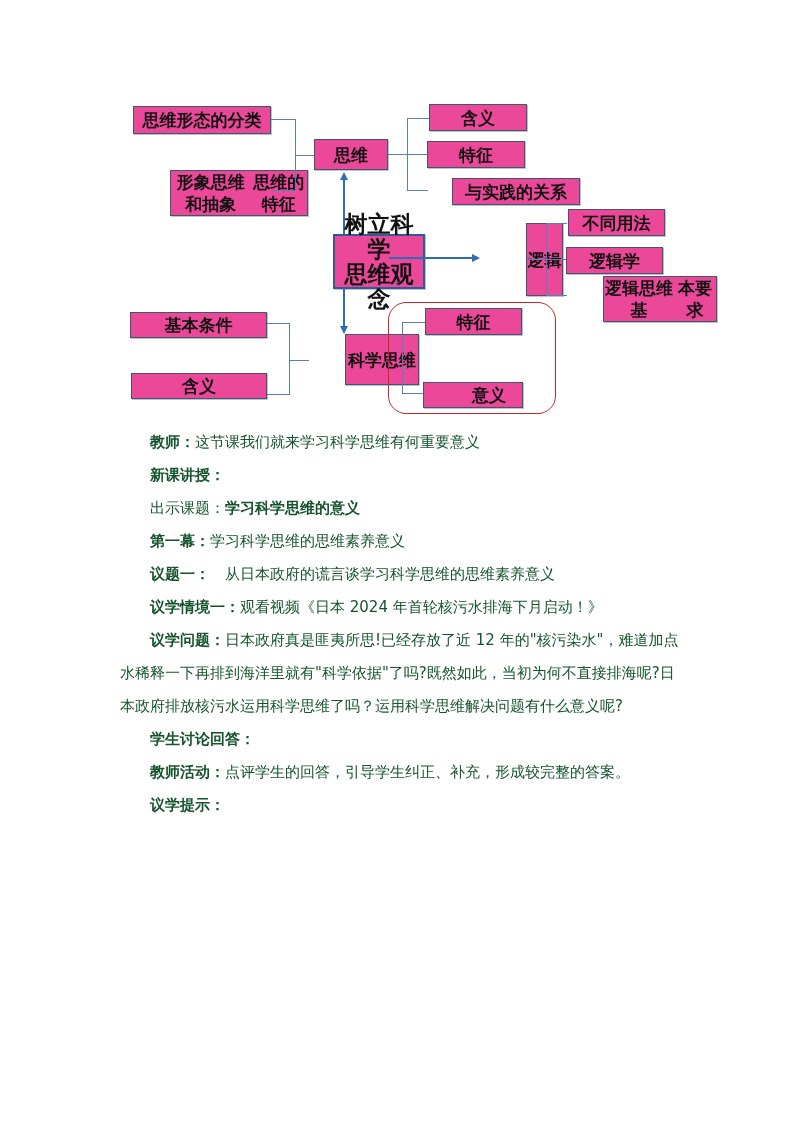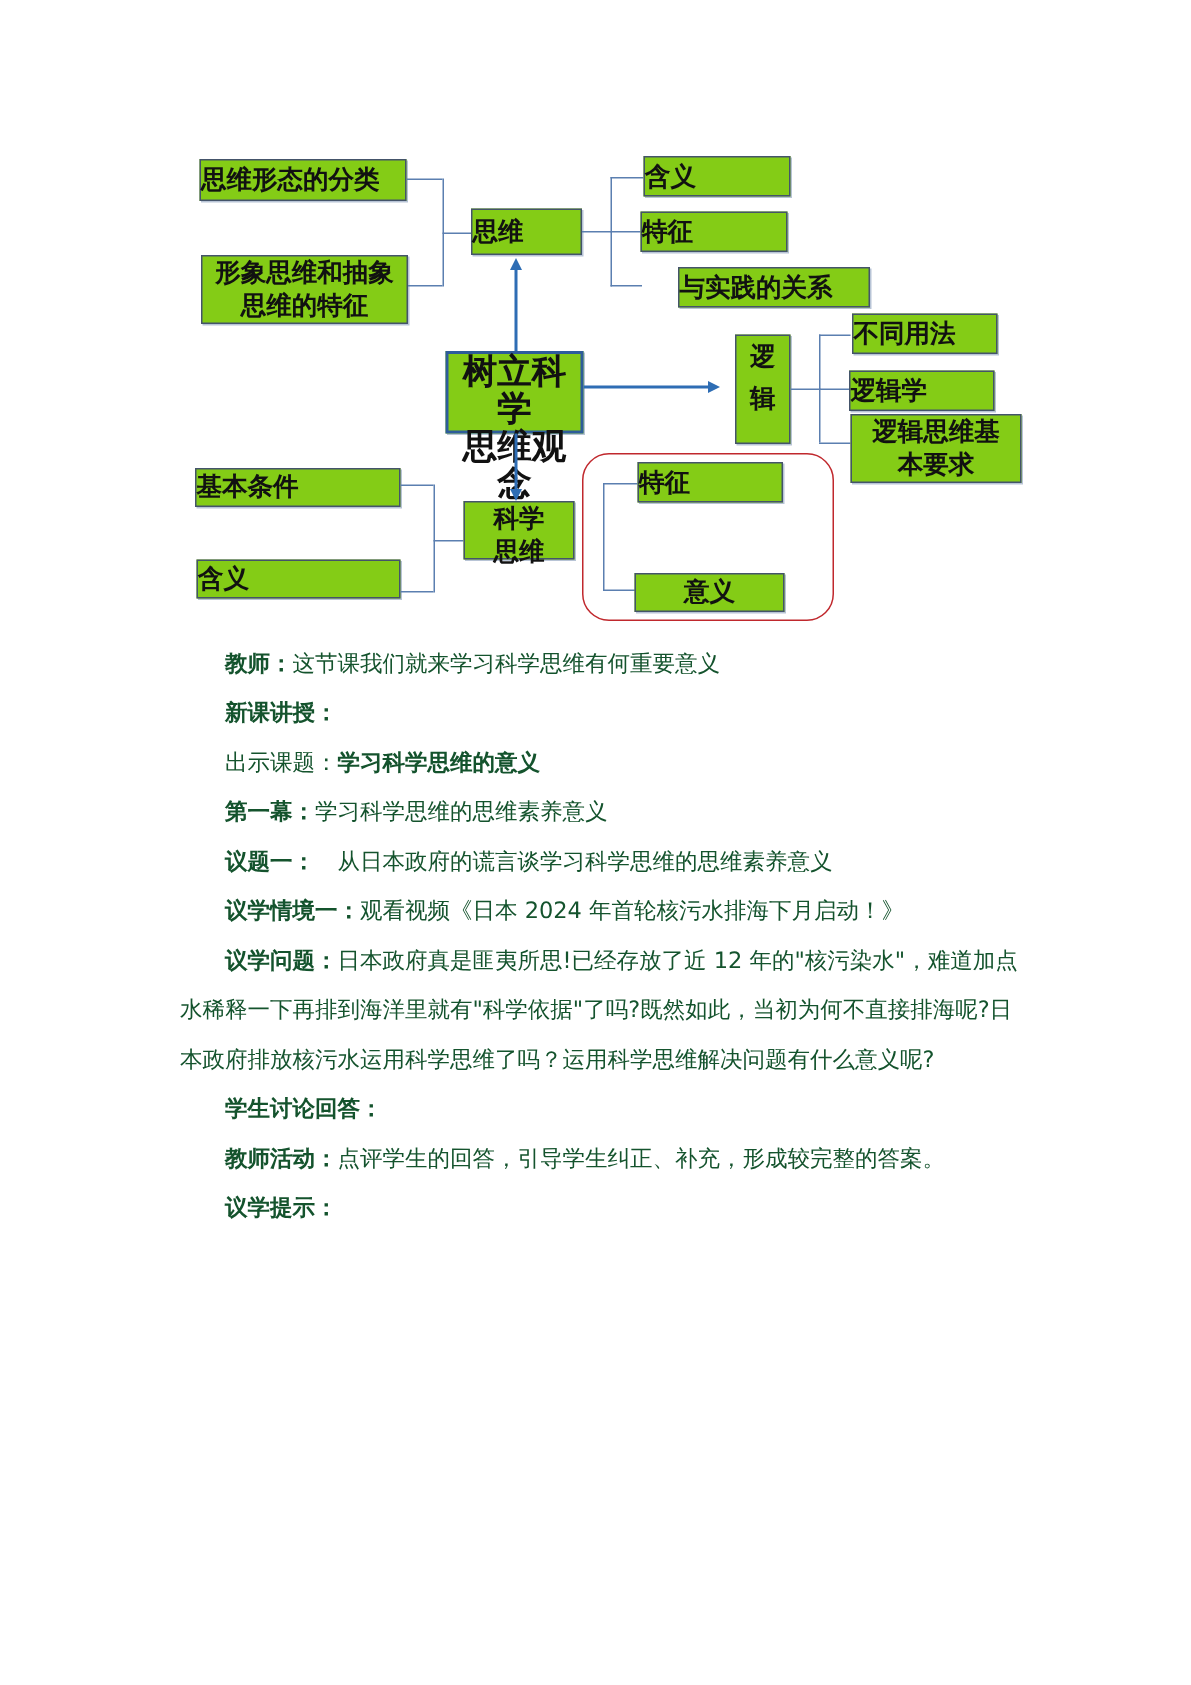--- a/index.html
+++ b/index.html
@@ -3,25 +3,25 @@
   <meta charset="utf-8">
   <style>
     html, body { margin: 0; padding: 0; background: #ffffff; }
     body { width: 794px; height: 1123px; position: relative; overflow: hidden;
            font-family: "DejaVu Sans", "Liberation Sans", sans-serif; color: #111; }
     .page { position: absolute; left: 0; top: 0; width: 794px; height: 1123px; background: #fff; }
 
     
     .diagram { position: absolute; left: 0; top: 0; width: 794px; height: 420px; }
     .box { position: absolute; box-sizing: border-box; border: 1.5px solid #44546a;
-           background: #84cc16; display: flex; align-items: center; 
+           background: #ec4899; display: flex; align-items: center; justify-content: center;
            text-align: center; font-weight: bold; font-size: 17px; line-height: 22px; color: #111;
            box-shadow: 1px 1px 0 #b8c4d6; }
     .box.center { border: 2px solid #2e5c9a; font-size: 23px; line-height: 25px; }
-    .box.vertical { flex-direction: column; }
+    .box.vertical { flex-direction: row; margin-left: 36px; }
     .line { position: absolute; background: #5b7fb0; }
     .arrow-line { position: absolute; background: #2e6db4; }
     .arrow-up { position: absolute; width: 0; height: 0;
                 border-left: 4px solid transparent; border-right: 4px solid transparent;
                 border-bottom: 8px solid #2e6db4; }
     .arrow-down { position: absolute; width: 0; height: 0;
                 border-left: 4px solid transparent; border-right: 4px solid transparent;
                 border-top: 8px solid #2e6db4; }
     .arrow-right { position: absolute; width: 0; height: 0;
                 border-top: 4px solid transparent; border-bottom: 4px solid transparent;
@@ -115,21 +115,21 @@
       <span>基本条件</span>
     </div>
     <div class="box" style="left:131px; top:373px; width:136px; height:26px;">
       <span>含义</span>
     </div>
     <div class="line" style="left:267px; top:323px; width:22px; height:1px;"></div>
     <div class="line" style="left:267px; top:394px; width:22px; height:1px;"></div>
     <div class="line" style="left:289px; top:323px; width:1px; height:72px;"></div>
     <div class="line" style="left:289px; top:360px; width:20px; height:1px;"></div>
 
-    <div class="box vertical" style="left:309px; top:334px; width:74px; height:39px;">
+    <div class="box vertical" style="left:309px; top:334px; width:74px; height:51px;">
       <span>科学</span>
       <span>思维</span>
     </div>
 
     <div class="highlight" style="left:388px; top:302px; width:168px; height:112px;"></div>
 
     <div class="line" style="left:402px; top:322px; width:1px; height:72px;"></div>
     <div class="line" style="left:402px; top:322px; width:23px; height:1px;"></div>
     <div class="line" style="left:402px; top:393px; width:22px; height:1px;"></div>
 

